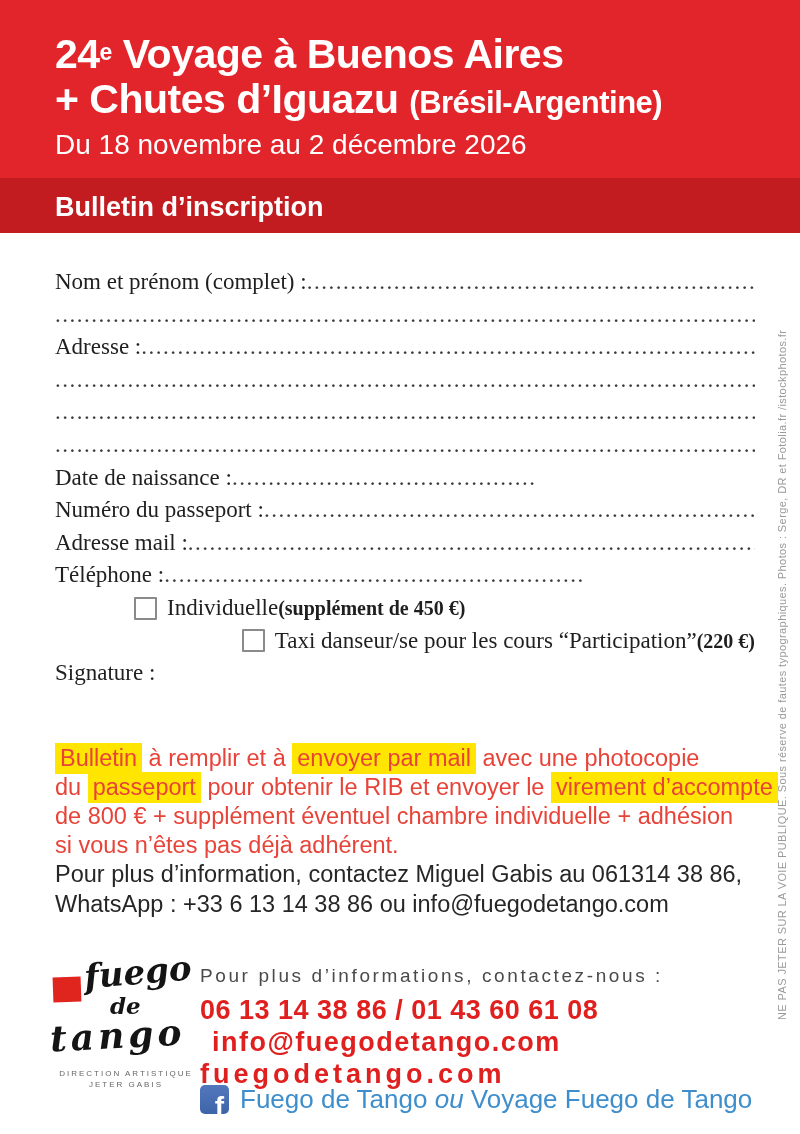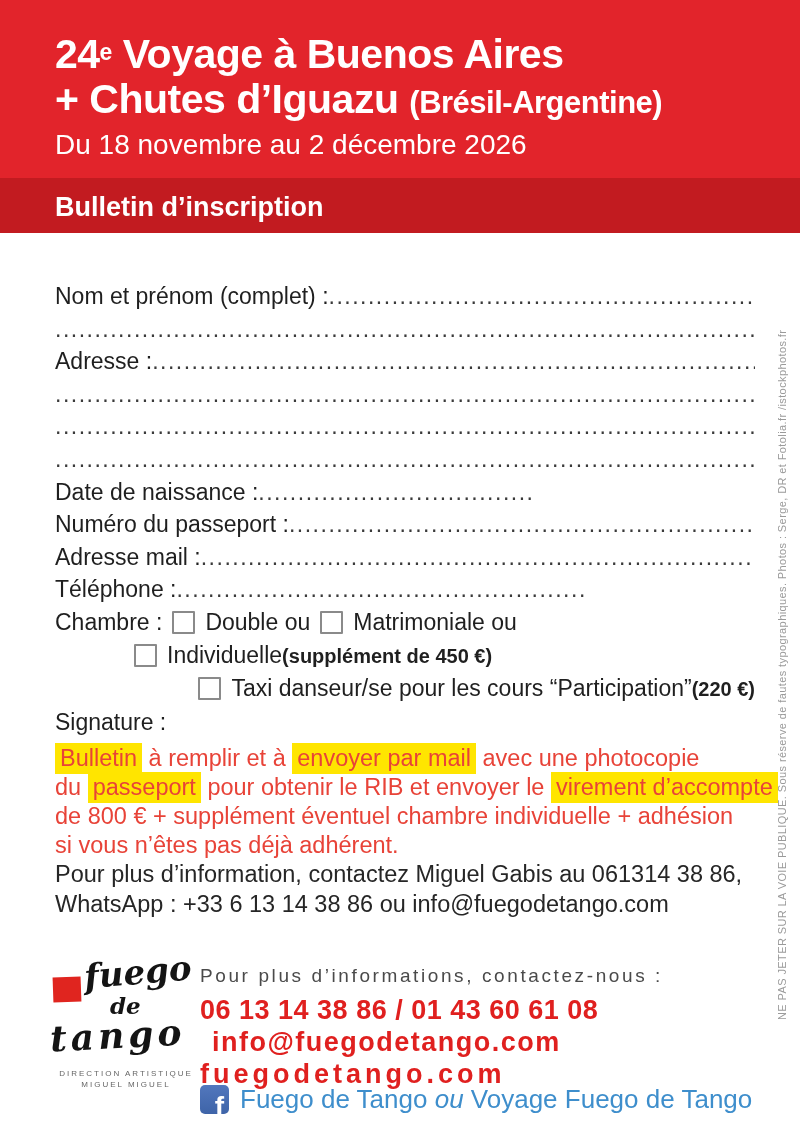--- a/index.html
+++ b/index.html
@@ -19,21 +19,21 @@
   .title-line1{font-size:41px;font-weight:bold;line-height:45px;letter-spacing:-0.5px;white-space:nowrap;}
   .title-sup{font-size:23px;vertical-align:top;position:relative;top:-2px;}
   .title-line2{font-size:41px;font-weight:bold;line-height:45px;letter-spacing:-0.5px;white-space:nowrap;}
   .title-small{font-size:31px;}
   .title-dates{font-size:28px;font-weight:normal;line-height:36px;margin-top:2px;}
 
   .banner{position:absolute;top:178px;left:0;width:800px;height:55px;background:var(--banner-red);color:#fff;}
   .banner-title{font-size:27px;font-weight:bold;line-height:58px;padding-left:55px;}
 
   
-  .form-body{position:absolute;top:280px;left:55px;width:700px;font-size:23px;color:var(--text-dark);}
+  .form-body{position:absolute;top:266px;left:55px;width:700px;font-size:23px;color:var(--text-dark);font-family:Liberation Serif, serif;}
   .frow{display:flex;align-items:baseline;line-height:32.6px;overflow:hidden;}
   .frow .lbl{white-space:nowrap;}
   .frow .lbl.b{font-weight:bold;font-size:20px;}
   .frow .dots{flex:1 1 auto;overflow:hidden;white-space:nowrap;letter-spacing:1.5px;color:#3a3a3a;}
   .cb{flex:none;width:23px;height:23px;border:2px solid #8a8a8a;background:#fff;align-self:center;
       margin:0 10px;display:inline-block;border-radius:1px;}
 
   
   .notice{position:absolute;top:744px;left:55px;width:700px;font-size:23.5px;}
   .nline{line-height:29px;color:var(--notice-red);white-space:nowrap;}
@@ -110,27 +110,20 @@
       <span class="dots">............................................................................................................................................................................................................................</span>
     </div>
     <div class="frow">
       <span class="lbl">Adresse mail : </span>
       <span class="dots">............................................................................................................................................................................................................................</span>
     </div>
     <div class="frow" style="width: 530px;">
       <span class="lbl">Téléphone : </span>
       <span class="dots">............................................................................................................................................................................................................................</span>
     </div>
-    <div class="frow">
-      <span class="lbl">Chambre :</span>
-      <span class="cb"></span>
-      <span class="lbl">Double ou</span>
-      <span class="cb"></span>
-      <span class="lbl">Matrimoniale ou</span>
-    </div>
     <div class="frow" style="padding-left: 69px;">
       <span class="cb"></span>
       <span class="lbl">Individuelle </span>
       <span class="lbl b">(supplément de 450 €)</span>
     </div>
     <div class="frow" style="padding-left: 69px; justify-content: flex-end;">
       <span class="cb"></span>
       <span class="lbl">Taxi danseur/se pour les cours “Participation” </span>
       <span class="lbl b">(220 €)</span>
     </div>
@@ -148,21 +141,21 @@
     <div class="nline black">WhatsApp : +33 6 13 14 38 86 ou info@fuegodetango.com</div>
   </div>
 
 <div class="logo">
   <span class="logo-square"></span>
   <span class="logo-script logo-w1">fuego</span>
   <span class="logo-script logo-w2">de</span>
   <span class="logo-script logo-w3">tango</span>
   <div class="logo-caption">
     <div>DIRECTION ARTISTIQUE</div>
-    <div>MIGUEL MIGUEL</div>
+    <div>JETER GABIS</div>
   </div>
 </div>
 
 <div class="contact-header">Pour plus d’informations, contactez-nous :</div>
 <div class="phones">06 13 14 38 86 / 01 43 60 61 08</div>
 <div class="email">info@fuegodetango.com</div>
 <div class="website">fuegodetango.com</div>
 
 <div class="fb-line">
   <span class="fb-icon">

